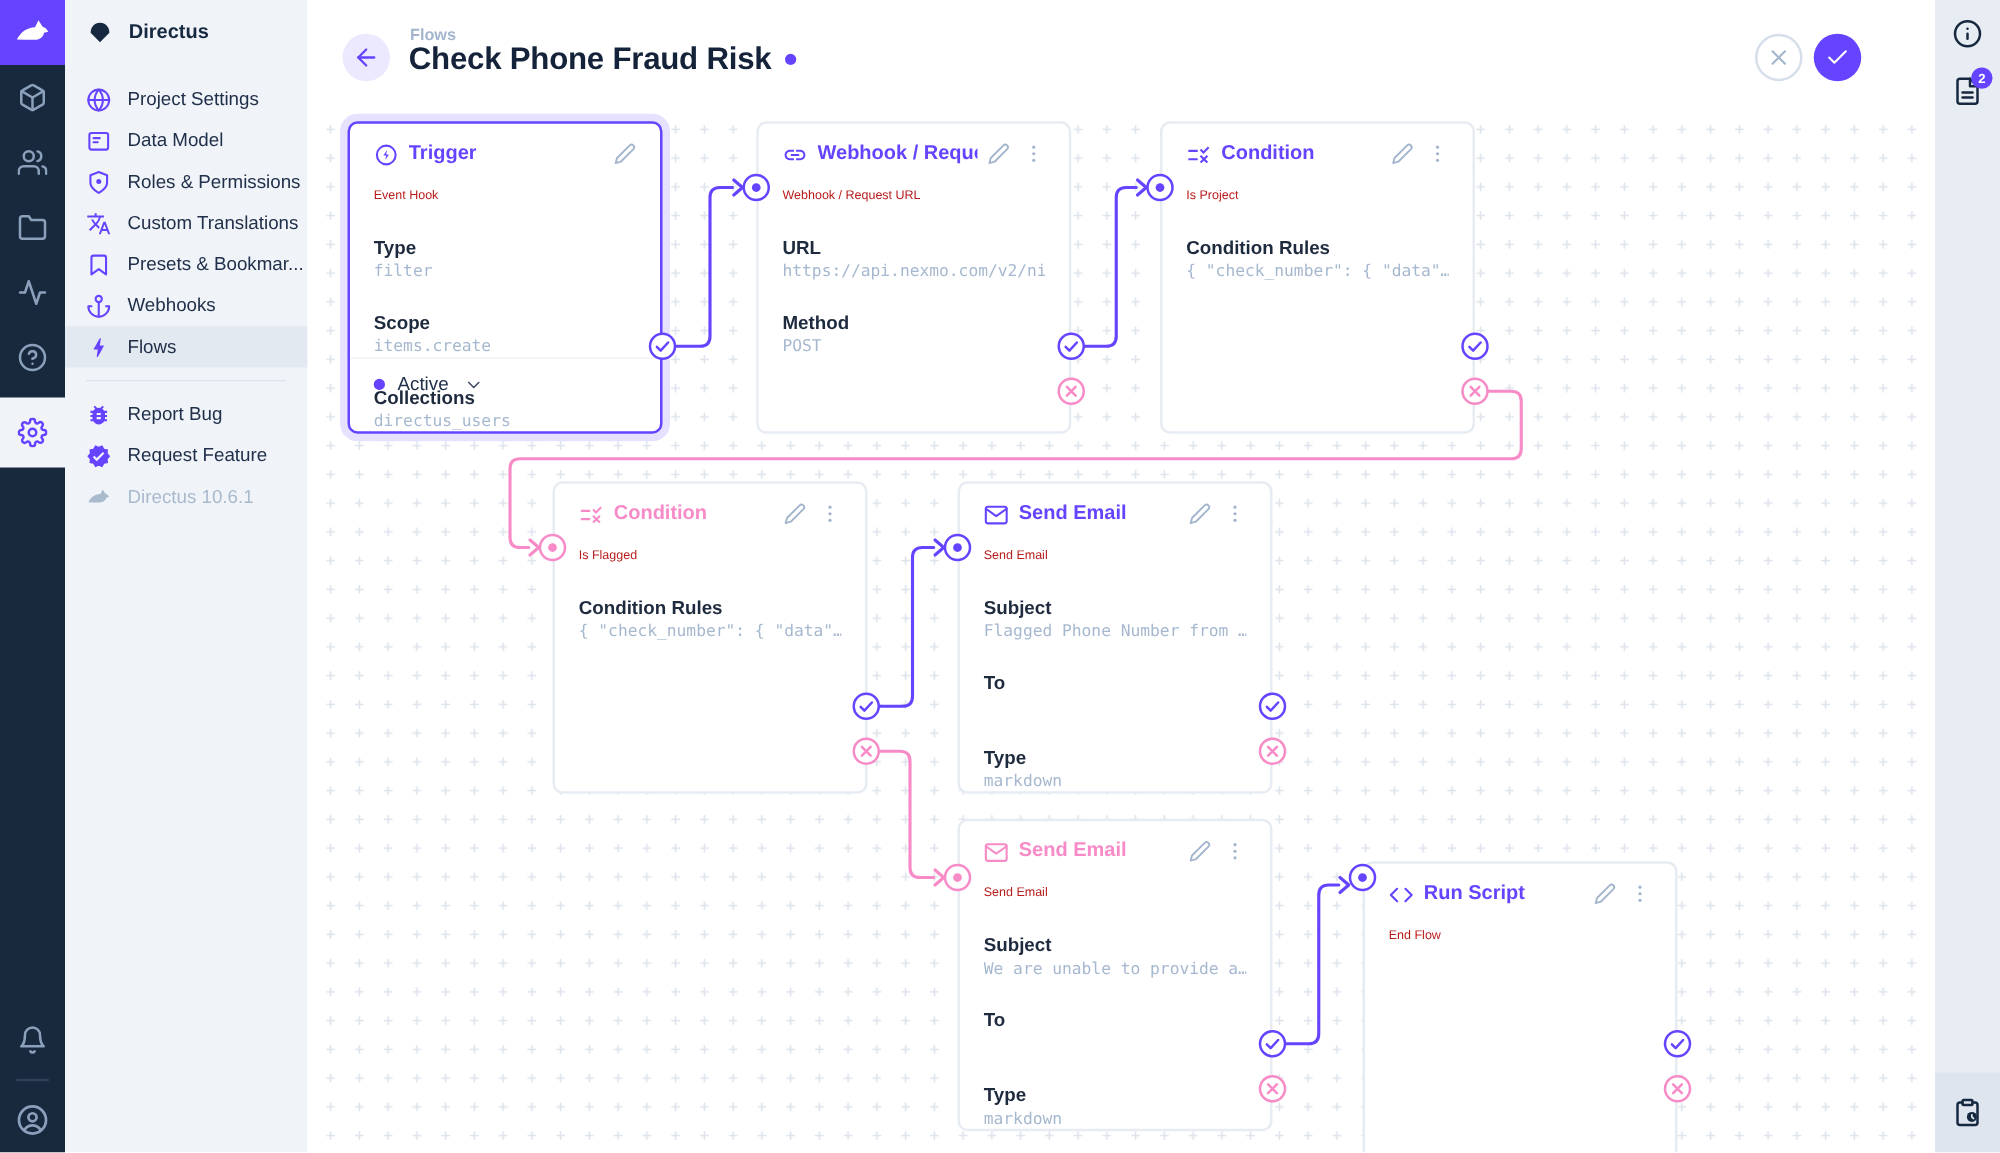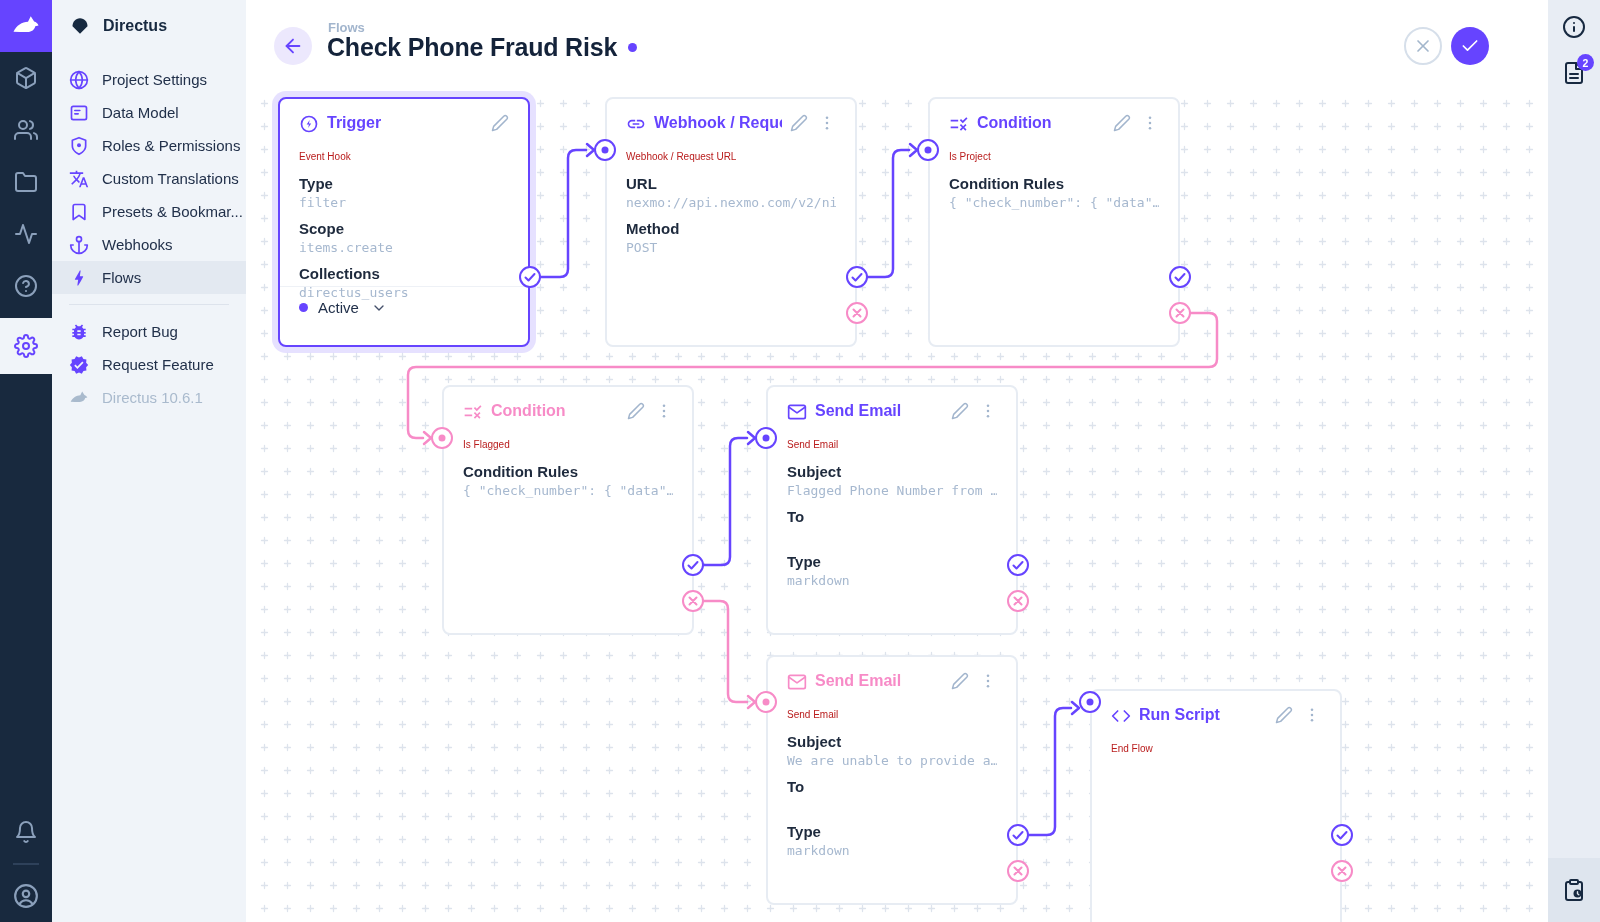--- a/index.html
+++ b/index.html
@@ -44,21 +44,21 @@
 
   
   .card{position:absolute;width:252px;height:250px;background:#fff;border:2px solid #e7ecf3;border-radius:8px;padding:15px 19px;z-index:1}
   .card.trigger-card{border-color:#6644ff;box-shadow:0 0 0 6px rgba(102,68,255,.16)}
   .card-head{display:flex;align-items:flex-start;gap:8px;height:24px;margin-bottom:9px}
   .card-head .hd-ic{width:20px;height:20px;color:#6644ff;flex-shrink:0;display:flex;align-items:center;justify-content:center}
   .card-title{font-size:16px;font-weight:700;color:#6644ff;white-space:nowrap;overflow:hidden;flex:0 1 auto}
   .card.pink .card-title,.card.pink .hd-ic{color:#f78bc7}
   .head-actions{margin-left:auto;display:flex;align-items:center;gap:10px;color:#a2b5cd;flex-shrink:0}
   .card-name{font-size:10px;color:#b91c1c;line-height:20px}
-  .f-label{font-size:15px;font-weight:700;color:#1e2a3d;margin-top:7px;line-height:19px}
+  .f-label{font-size:15px;font-weight:700;color:#1e2a3d;margin-top:22px;line-height:19px}
   .f-value{font-family:"DejaVu Sans Mono",monospace;font-size:13px;color:#a6b8cf;line-height:19px;min-height:19px;white-space:nowrap;overflow:hidden}
   .trigger-footer{position:absolute;left:0;right:0;bottom:17px;height:42px;border-top:1px solid #eef1f6;display:flex;align-items:center;gap:10px;padding:0 19px}
   .status-dot{width:9px;height:9px;border-radius:50%;background:#6644ff}
   .status-label{font-size:15px;font-weight:500;color:#21304a}
   .trigger-footer .chev{color:#44506a;margin-left:2px;display:flex}
 
   
   .right-rail{width:52px;background:#e8edf4;flex-shrink:0;position:relative;display:flex;flex-direction:column;align-items:center;color:#172940}
   .rr-btn{width:52px;height:46px;display:flex;align-items:center;justify-content:center;position:relative}
   .rr-btn:first-child{margin-top:4px}
@@ -317,21 +317,21 @@
                 <g fill="currentColor">
                   <circle cx="12" cy="5" r="1.7"></circle>
                   <circle cx="12" cy="12" r="1.7"></circle>
                   <circle cx="12" cy="19" r="1.7"></circle>
                 </g>
               </svg></span>
         </span>
       </div>
       <div class="card-name">Webhook / Request URL</div>
       <div class="f-label">URL</div>
-      <div class="f-value">nexmo://api.nexmo.com/v2/ni</div>
+      <div class="f-value">https://api.nexmo.com/v2/ni</div>
       <div class="f-label">Method</div>
       <div class="f-value">POST</div>
     </div>
 
     <div class="card" style="left:682px;top:97px">
       <div class="card-head">
         <span class="hd-ic">
             <svg width="20" height="20" viewBox="0 0 24 24">
               <path fill="currentColor" d="M16.54 11 13 7.46l1.41-1.41 2.12 2.12 4.24-4.24 1.41 1.41L16.54 11zM11 7H2v2h9V7zm10 6.41L19.59 12 17 14.59 14.41 12 13 13.41 15.59 16 13 18.59 14.41 20 17 17.41 19.59 20 21 18.59 18.41 16 21 13.41zM11 15H2v2h9v-2z"></path>
             </svg>

